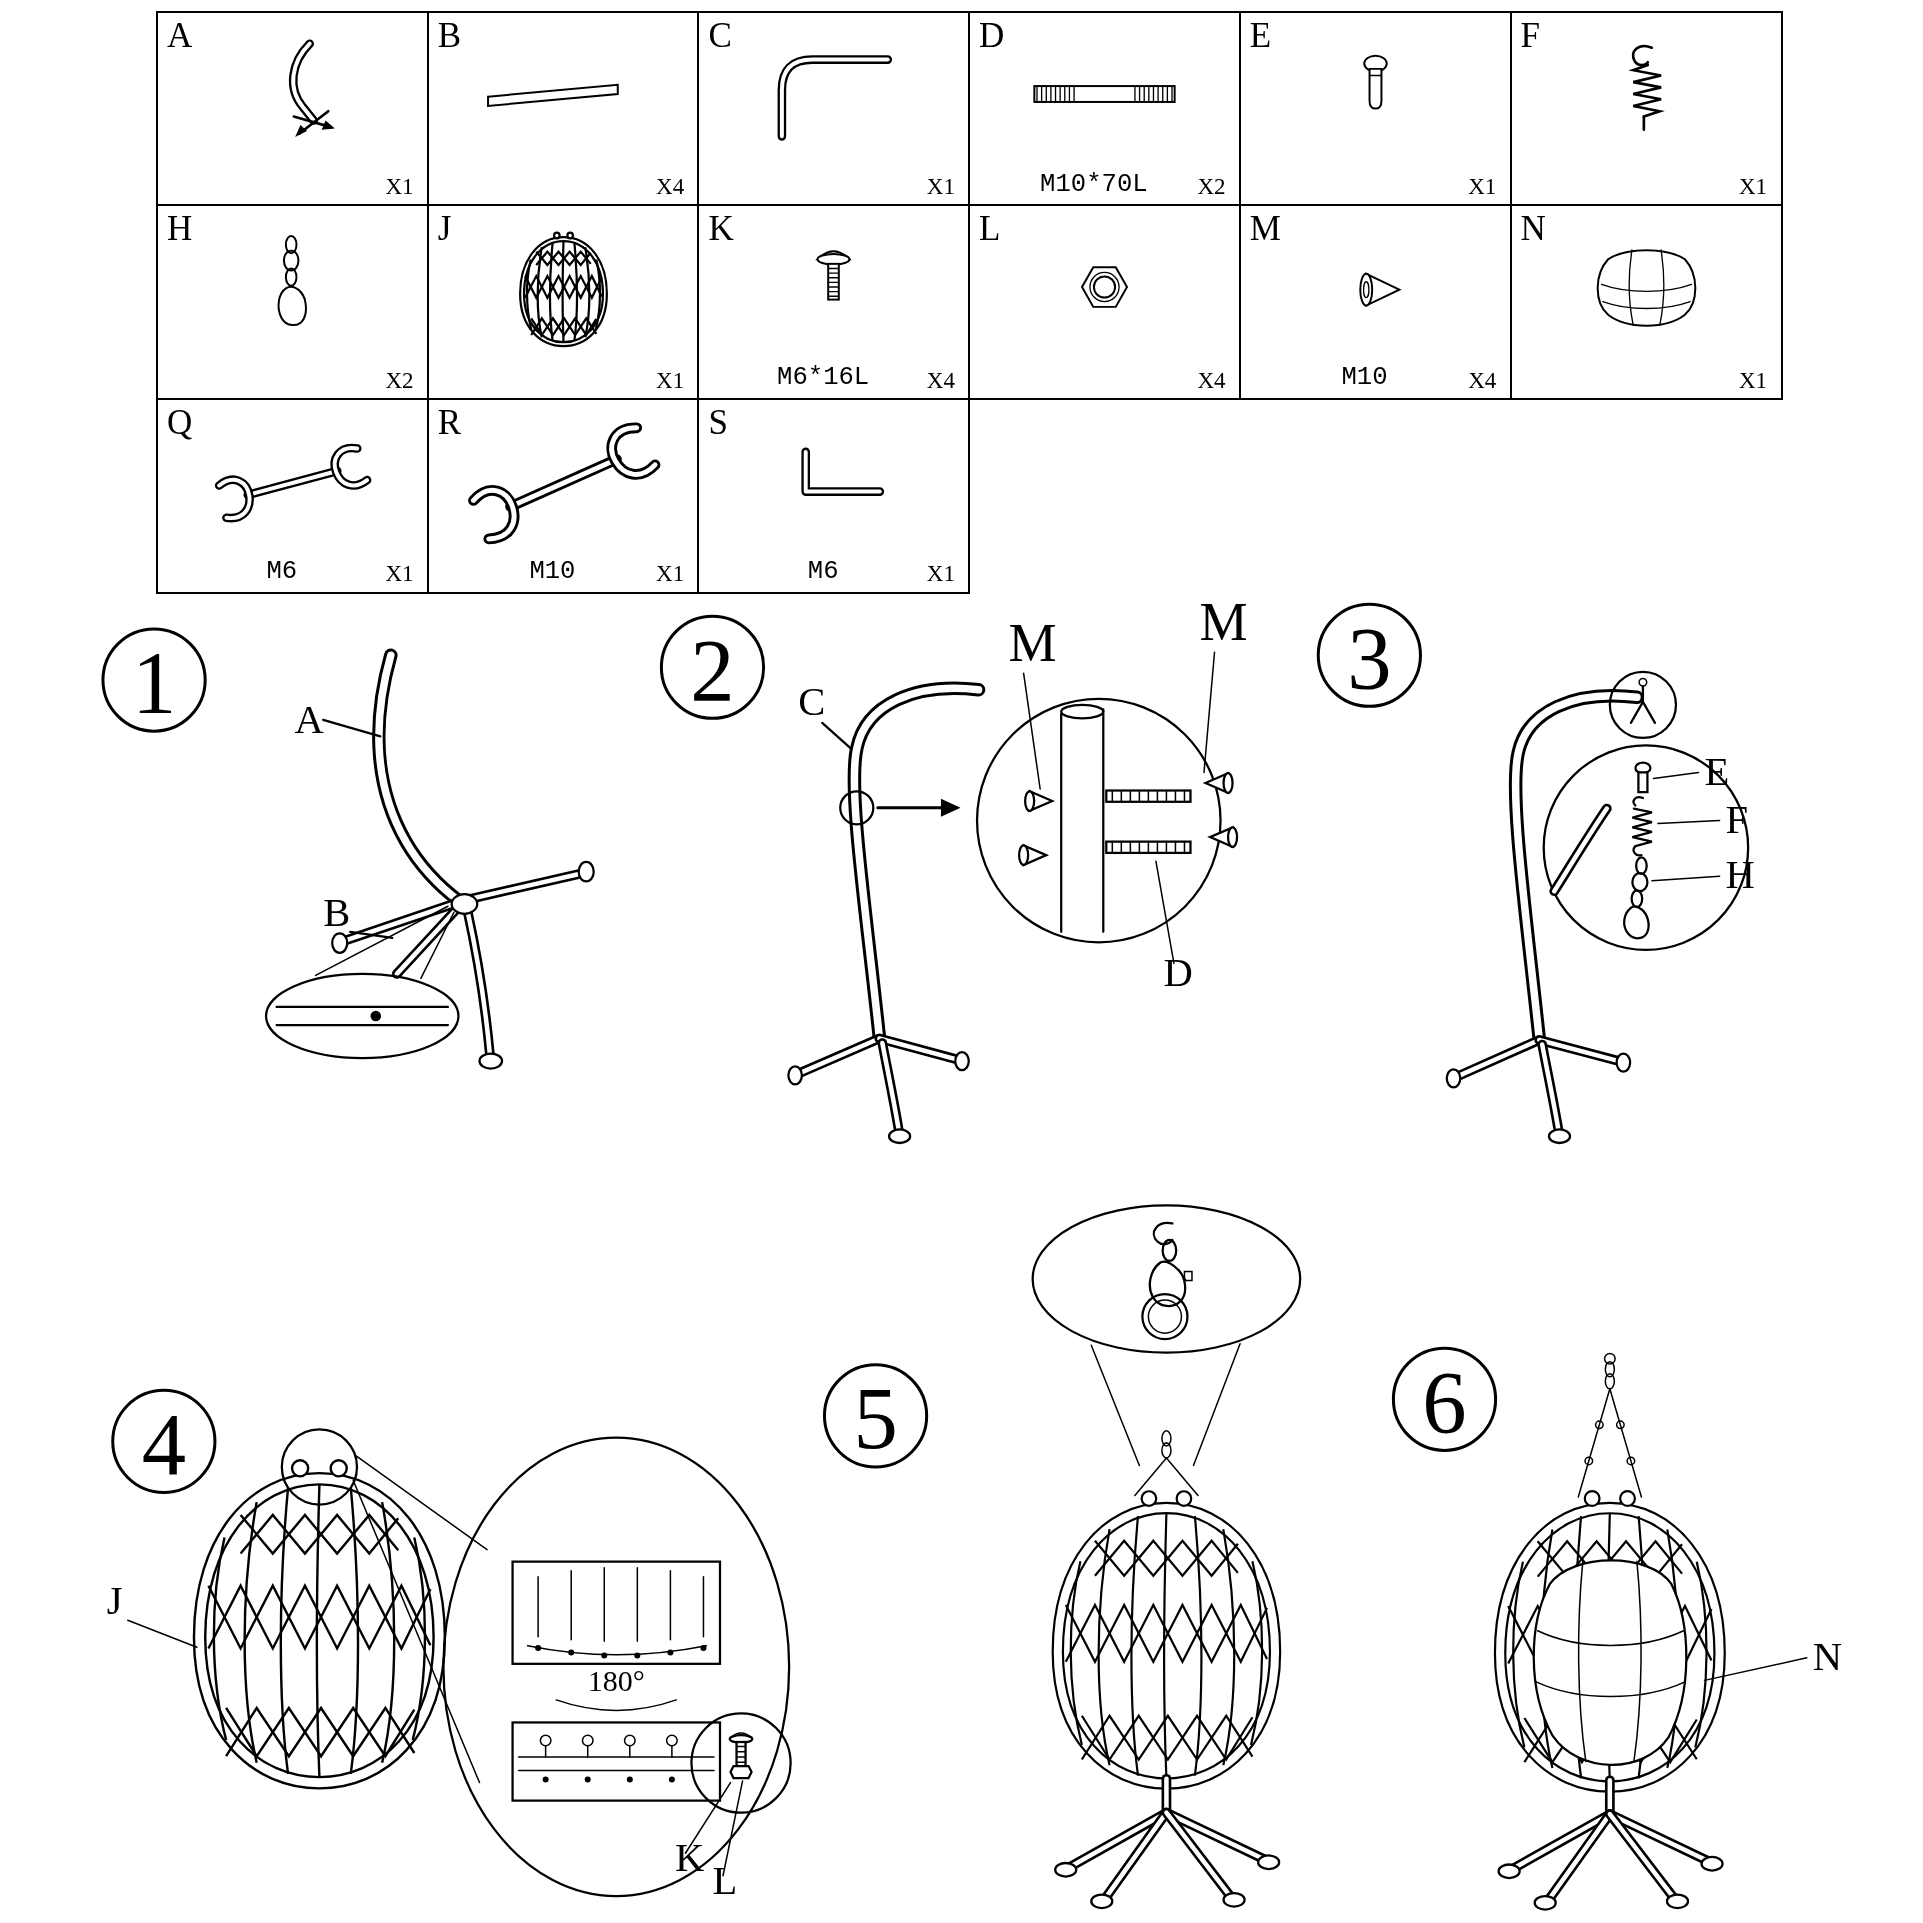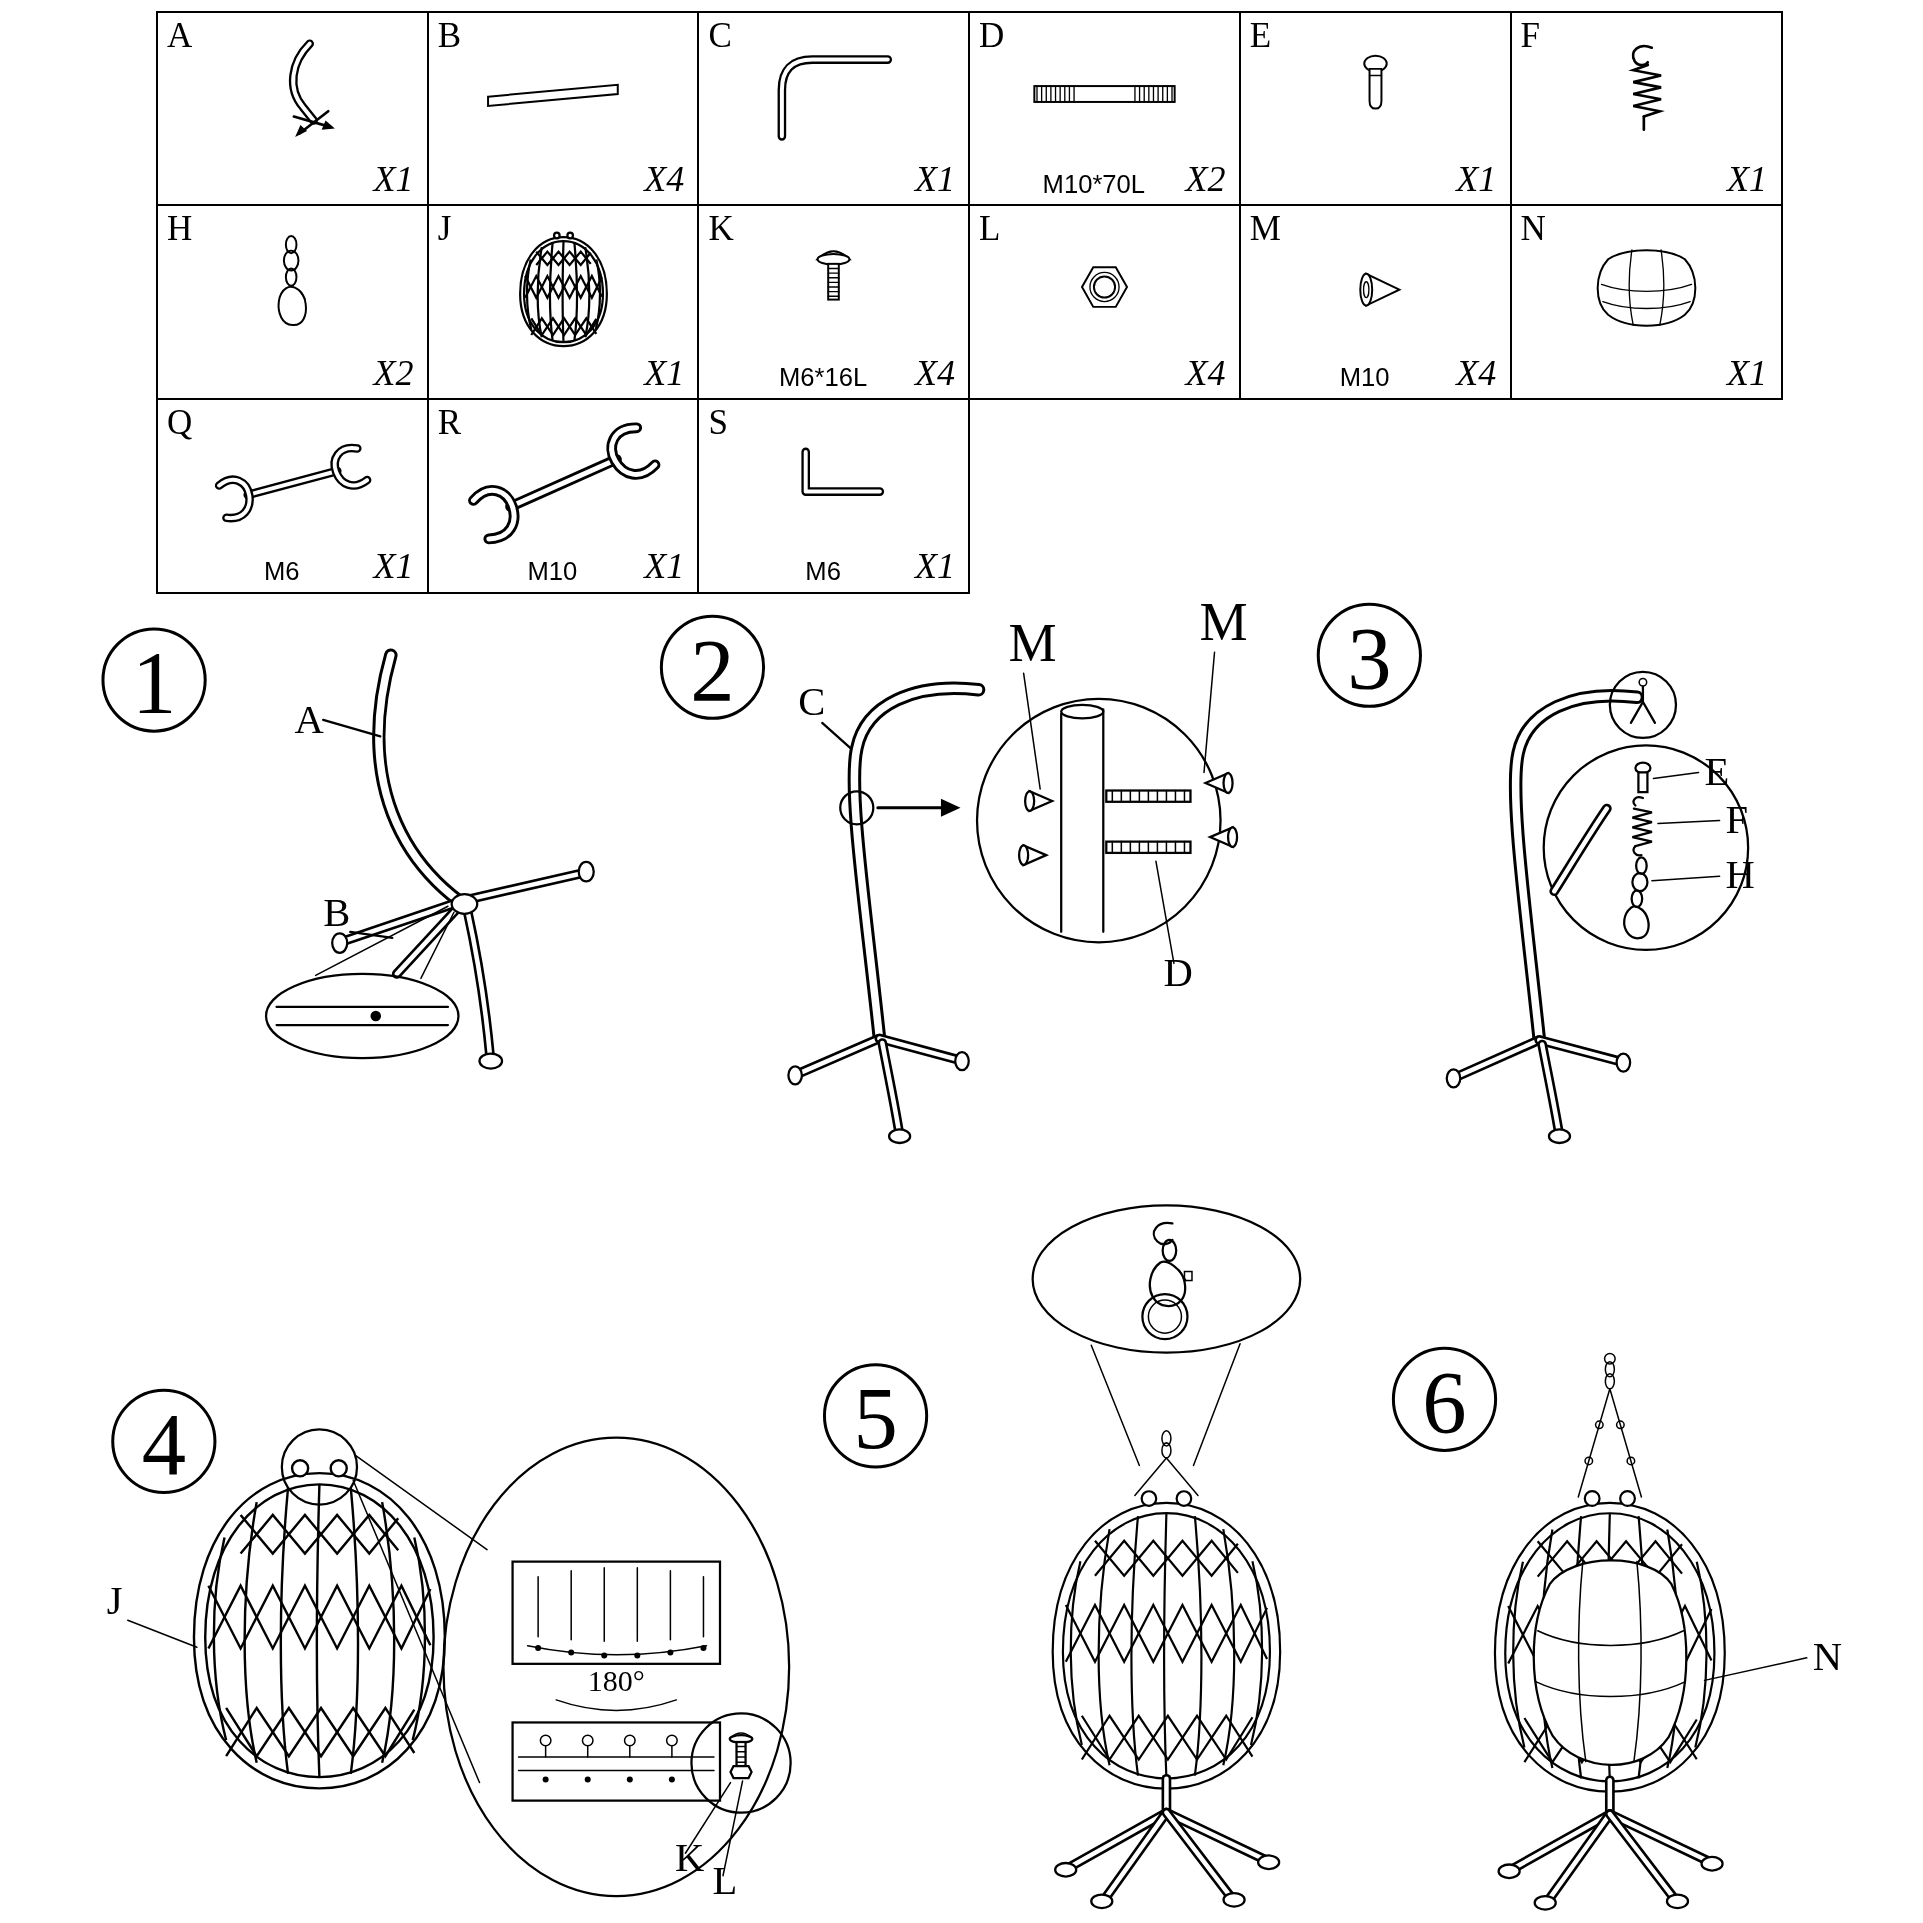--- a/index.html
+++ b/index.html
@@ -7,23 +7,23 @@
   #page{position:relative;width:1924px;height:1924px;background:#fff;color:#000;
         font-family:"Liberation Serif",serif;overflow:hidden;}
 
   
   #parts-table{position:absolute;left:156px;top:10.5px;}
   .prow{display:flex;}
   .prow:not(:first-child){margin-top:-2.3px;}
   .pcell{position:relative;width:273px;height:196px;border:2.3px solid #000;background:#fff;}
   .pcell:not(:first-child){margin-left:-2.3px;}
   .pid{position:absolute;left:9px;top:3px;font-size:35px;}
-  .pqty{position:absolute;right:13.5px;bottom:4.5px;font-size:36px;font-style:italic;}
+  .pqty{position:absolute;right:13.5px;bottom:4.5px;font-size:23px;}
   .pspec{position:absolute;left:46%;transform:translateX(-50%);bottom:6px;
-         font-size:25.6px;font-family:Liberation Sans, sans-serif;}
+         font-size:25.6px;font-family:Liberation Mono, monospace;}
   .picon{position:absolute;left:0;right:0;top:10.5px;bottom:36px;
          display:flex;align-items:center;justify-content:center;}
   .picon svg{width:225px;height:128px;}
 
   
   .po{stroke:#000;stroke-width:18;fill:none;stroke-linecap:round;stroke-linejoin:round;}
   .pi{stroke:#fff;stroke-width:10;fill:none;stroke-linecap:round;stroke-linejoin:round;}
   .lo{stroke:#000;stroke-width:13;fill:none;stroke-linecap:round;stroke-linejoin:round;}
   .li{stroke:#fff;stroke-width:6;fill:none;stroke-linecap:round;stroke-linejoin:round;}
   .t4{stroke:#000;stroke-width:4;fill:none;stroke-linecap:round;}

